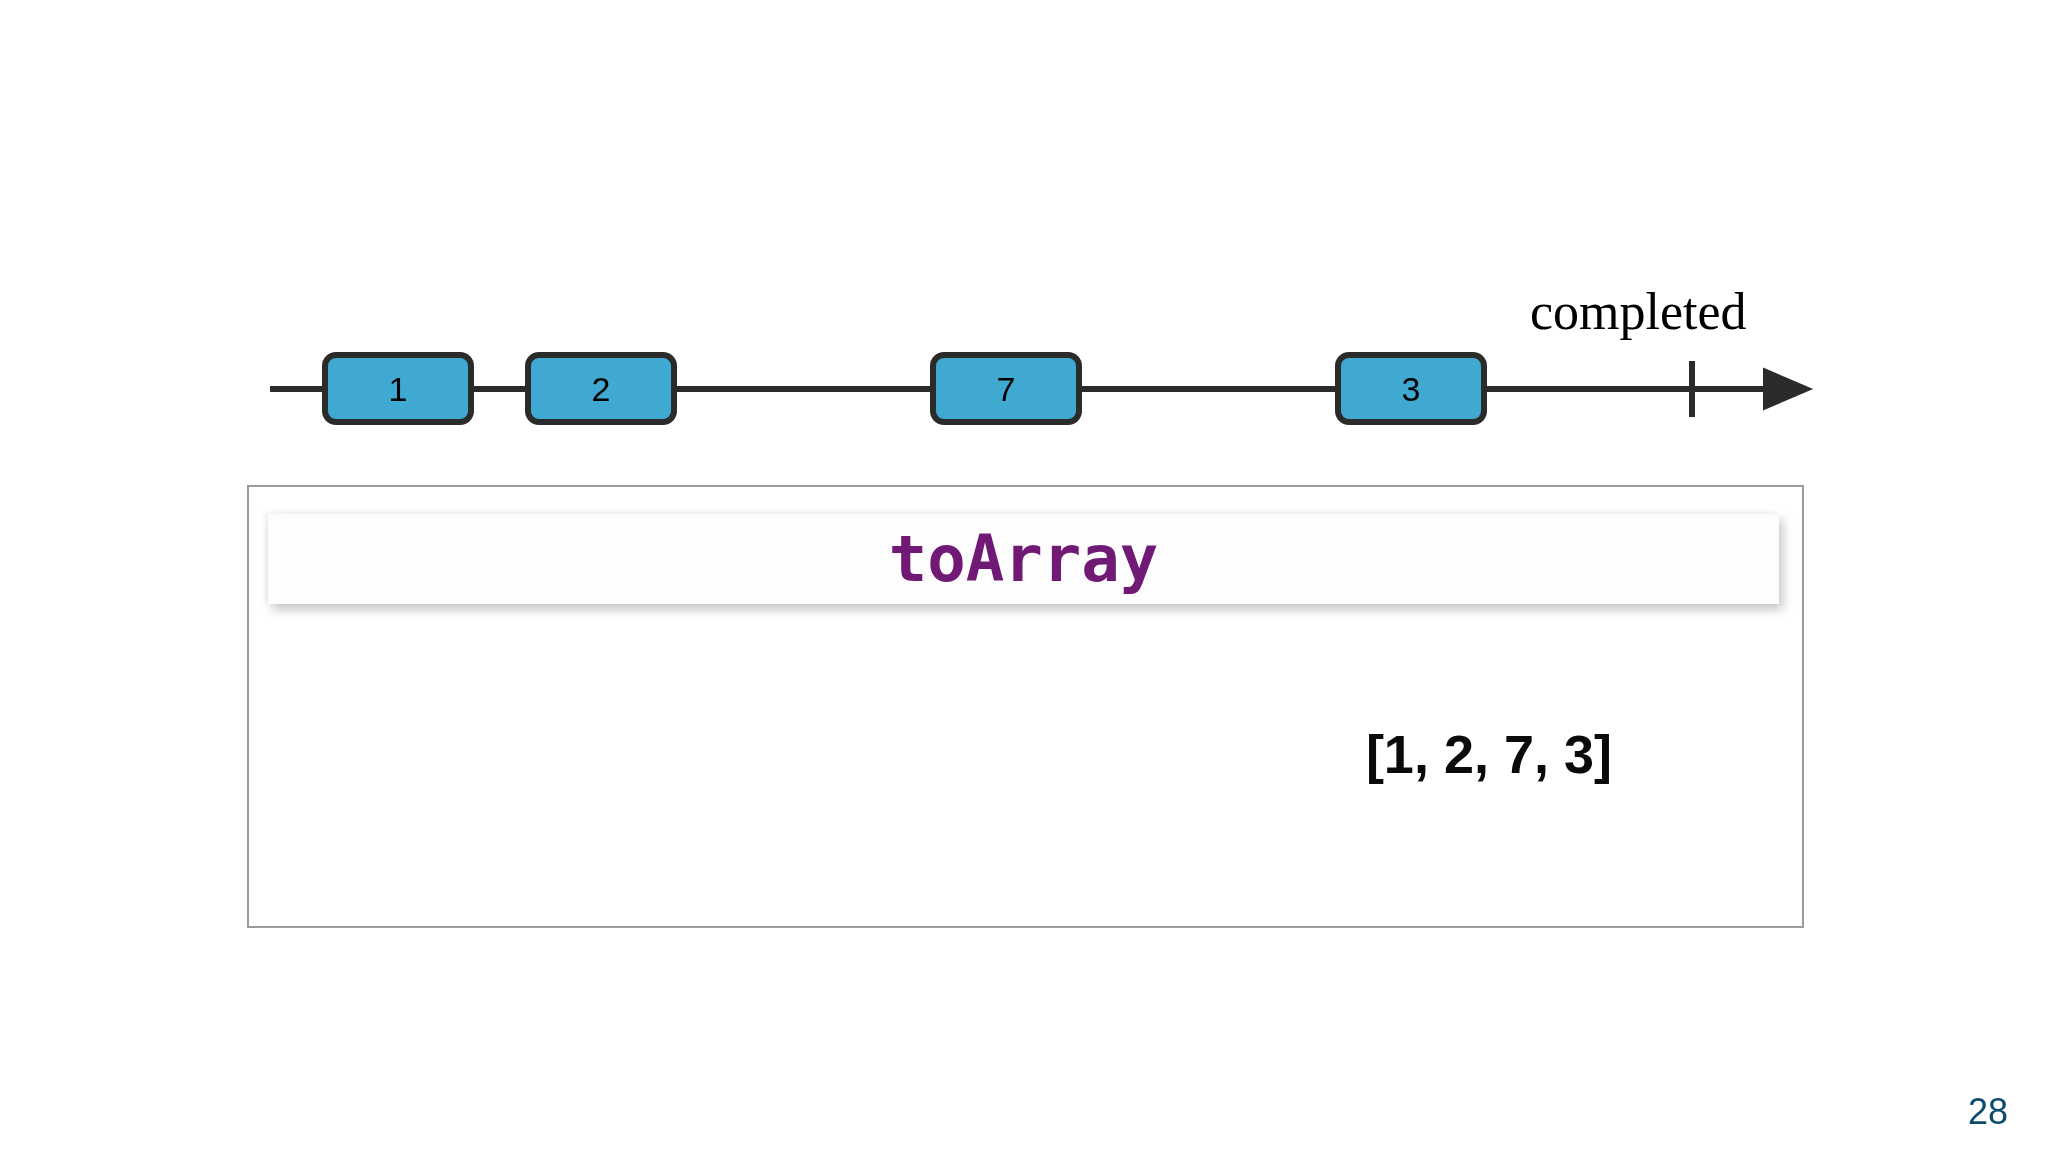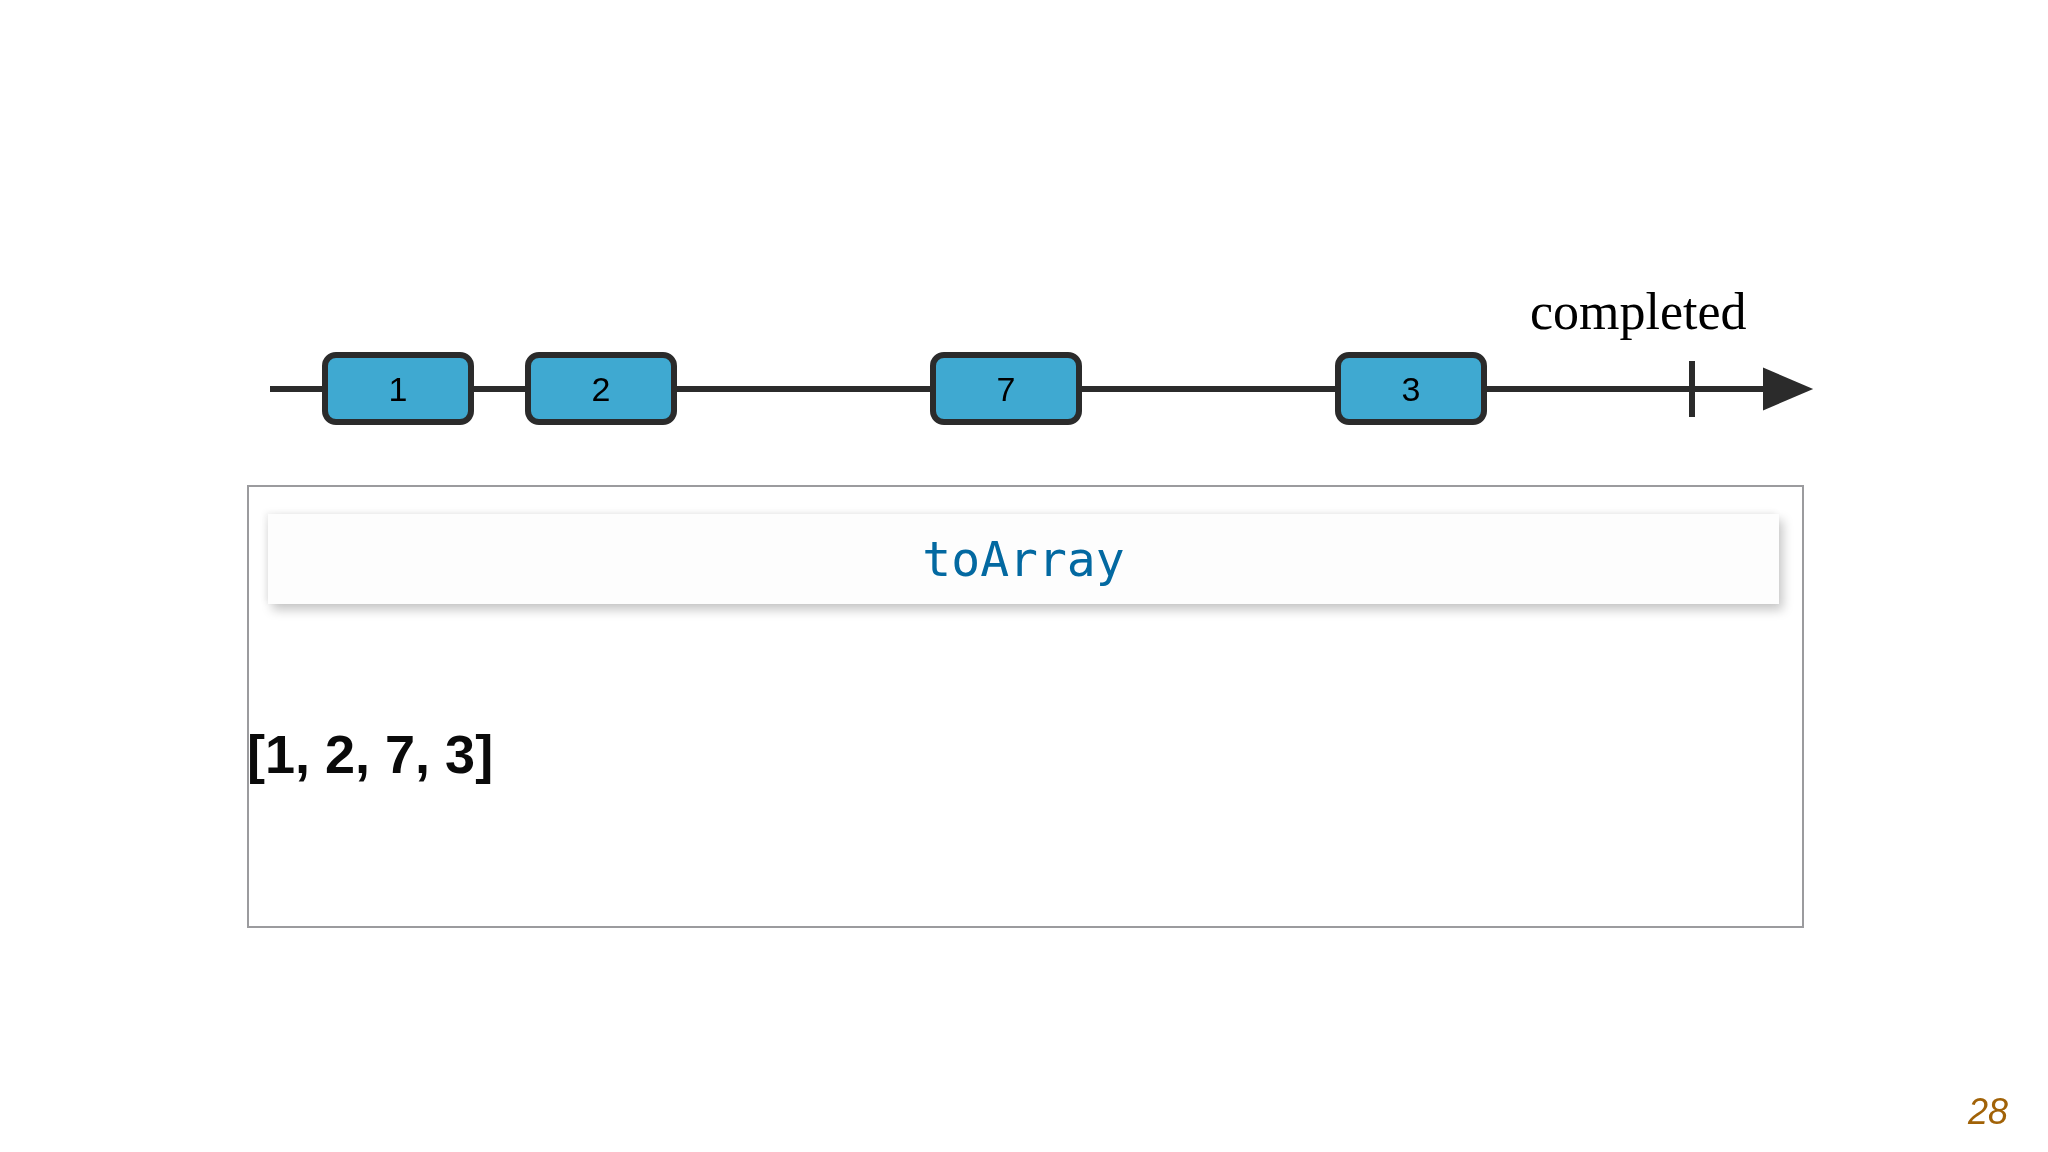--- a/index.html
+++ b/index.html
@@ -92,53 +92,52 @@
     background: #fdfdfd;
     box-shadow: 4px 6px 10px rgba(0,0,0,0.22),
                 -3px -2px 6px rgba(0,0,0,0.06);
     display: flex;
     align-items: center;
     justify-content: center;
   }
 
   .operator-name {
     font-family: "DejaVu Sans Mono", "Liberation Mono", monospace;
-    font-size: 48px;
-    font-weight: normal;
-    color: #0369a1;
+    font-size: 64px;
+    font-weight: bold;
+    color: #701a75;
     line-height: 1;
     letter-spacing: 0px;
     white-space: nowrap;
   }
 
   .result-text {
     position: absolute;
     left: 247px;
     top: 725px;
     width: 1365px;
-    text-align: left;
+    text-align: right;
     font-family: "Liberation Sans", sans-serif;
     font-size: 54px;
     font-weight: bold;
     color: #0a0a0a;
     line-height: 1.1;
     white-space: nowrap;
   }
 
   
   .page-number {
     position: absolute;
     right: 40px;
     bottom: 22px;
     font-family: "Liberation Sans", sans-serif;
     font-size: 36px;
     font-weight: 400;
-    color: #a16207;
+    color: #0c4a6e;
     line-height: 1;
-    font-style: italic;
   }
 </style>
 </head>
 <body>
 
 <div class="slide">
 
   <div class="timeline-area">
 
     <svg class="timeline-svg" width="2048" height="470">

